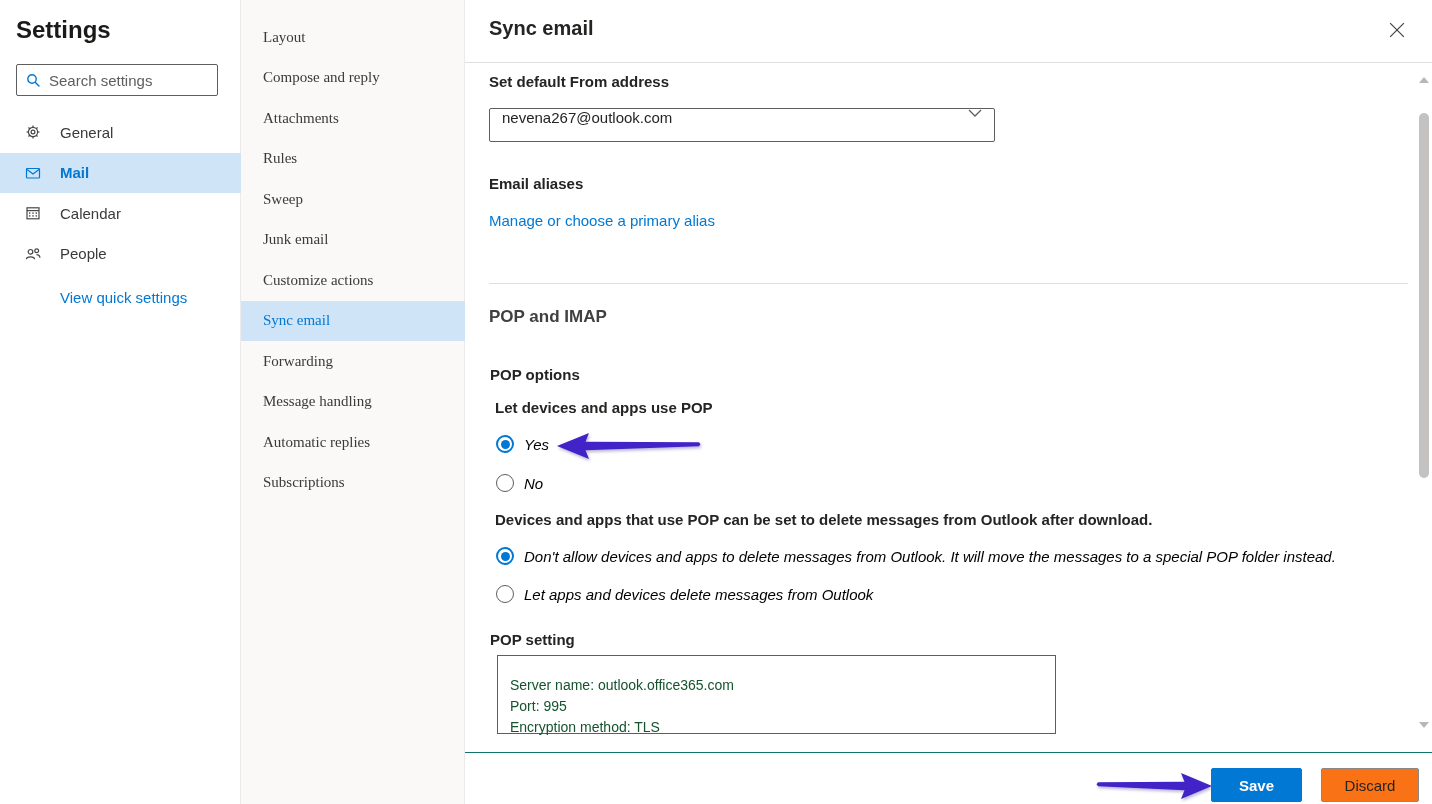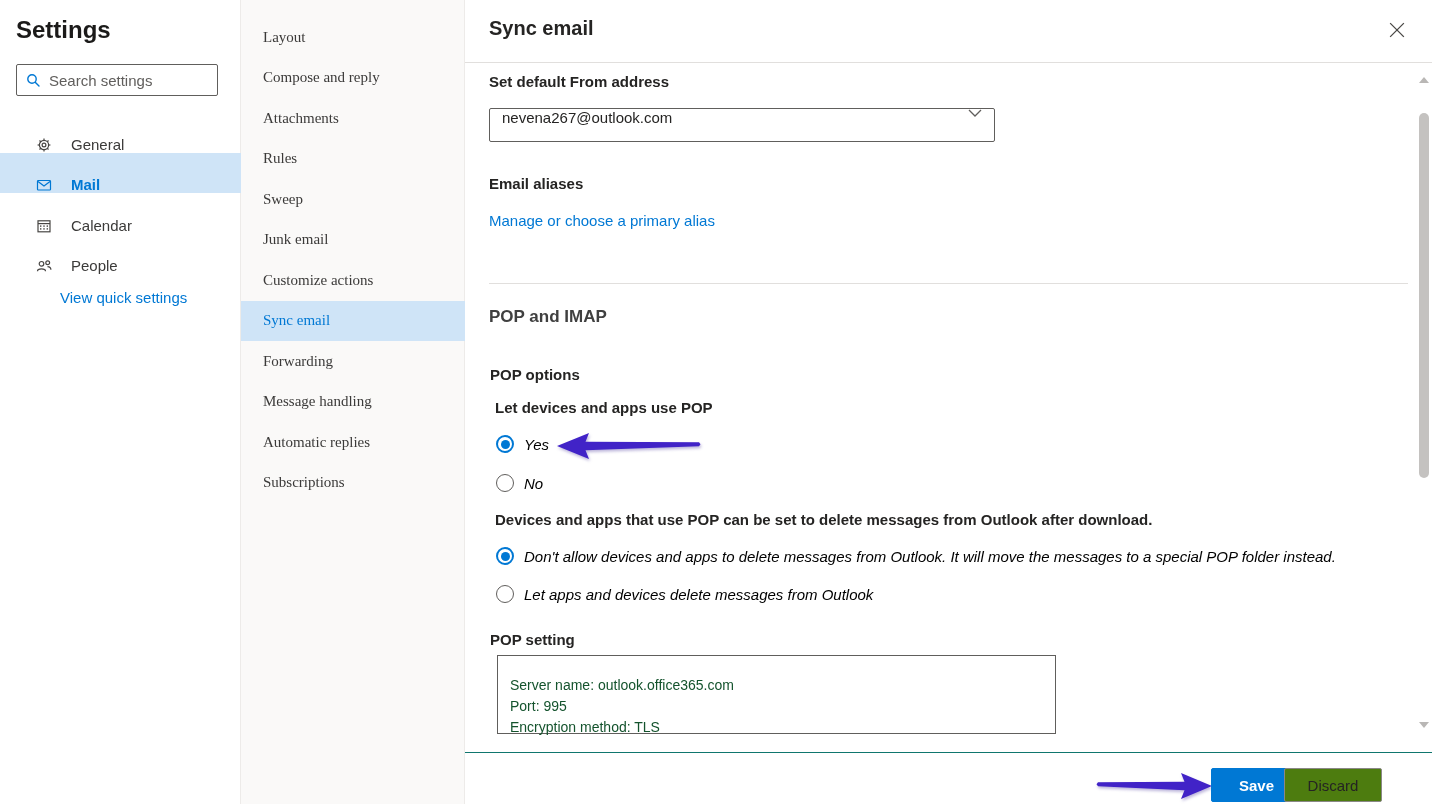--- a/index.html
+++ b/index.html
@@ -7,21 +7,21 @@
   body { font-family:"Liberation Sans", sans-serif; background:#fff; color:#252423; overflow:hidden; }
   .page { position:relative; width:1432px; height:804px; background:#fff; }
 
   
   .sidebar { position:absolute; left:0; top:0; width:241px; height:804px; background:#fff; border-right:1px solid #edebe9; }
   .sidebar-title { position:absolute; left:16px; top:16px; font-size:24px; font-weight:700; color:#1b1a19; }
   .searchbox { position:absolute; left:16px; top:64px; width:202px; height:32px; border:1px solid #605e5c; border-radius:2px; background:#fff; display:flex; align-items:center; padding:0 8px; gap:8px; }
   .searchbox input { border:none; outline:none; flex:1; font-size:15px; font-family:"Liberation Sans",sans-serif; color:#252423; background:transparent; }
   .searchbox input::placeholder { color:#605e5c; }
   .side-items { position:absolute; left:0; top:112px; width:241px; }
-  .side-item { height:40.5px; display:flex; align-items:flex-end; padding-left:36px; gap:19px; font-size:15px; color:#3b3a39; cursor:pointer; }
+  .side-item { height:40.5px; display:flex; align-items:center; padding-left:25px; gap:19px; font-size:15px; color:#3b3a39; cursor:pointer; }
   .side-item .icn { width:16px; height:16px; color:#484644; display:flex; }
   .side-item.selected { background:#cfe4f7; color:#0078d4; font-weight:700; }
   .side-item.selected .icn { color:#0078d4; }
   .quick-link { position:absolute; left:60px; top:289px; font-size:15px; color:#0078d4; cursor:pointer; }
 
   
   .midnav { position:absolute; left:241px; top:0; width:224px; height:804px; background:#faf9f8; border-right:1px solid #edebe9; }
   .midnav-items { position:absolute; top:17px; left:0; width:224px;font-family:Liberation Serif, serif; }
   .nav-item { height:40.5px; display:flex; align-items:center; padding-left:22px; font-size:15px; color:#3b3a39; cursor:pointer; }
   .nav-item.selected { background:#cfe4f7; color:#0078d4; }
@@ -52,21 +52,21 @@
   
   .scrollbar { position:absolute; left:951px; top:63px; width:16px; height:677px; background:#fff; }
   .scroll-up { position:absolute; top:6px; left:3px; cursor:pointer; }
   .scroll-down { position:absolute; bottom:8px; left:3px; cursor:pointer; }
   .scroll-thumb { position:absolute; top:50px; left:3px; width:10px; height:365px; background:#c4c2c0; border-radius:5px; cursor:pointer; }
 
   
   .footer { position:absolute; left:0; right:0; bottom:0; height:52px; background:#fff; border-top:1px solid #0f766e; }
   .btn { position:absolute; top:15px; height:34px; border-radius:2px; font-size:15px; font-family:"Liberation Sans",sans-serif; cursor:pointer; }
   .btn-save { left:746px; width:91px; background:#0078d4; color:#fff; border:1px solid #0078d4; font-weight:700; }
-  .btn-discard { left:819px; width:98px; background:#4d7c0f; color:#252423; border:1px solid #8a8886; }
+  .btn-discard { left:856px; width:98px; background:#f97316; color:#252423; border:1px solid #8a8886; }
 </style>
 </head>
 <body>
 
 <div class="page">
 
   <div class="sidebar">
     <div class="sidebar-title">Settings</div>
 
     <div class="searchbox">

